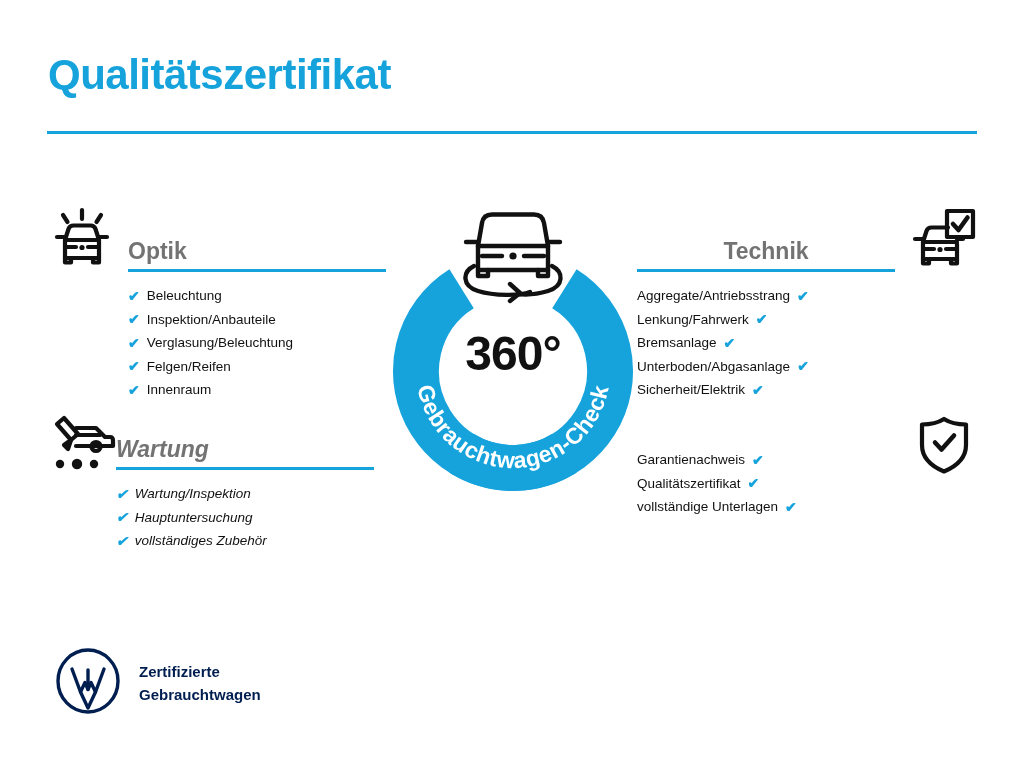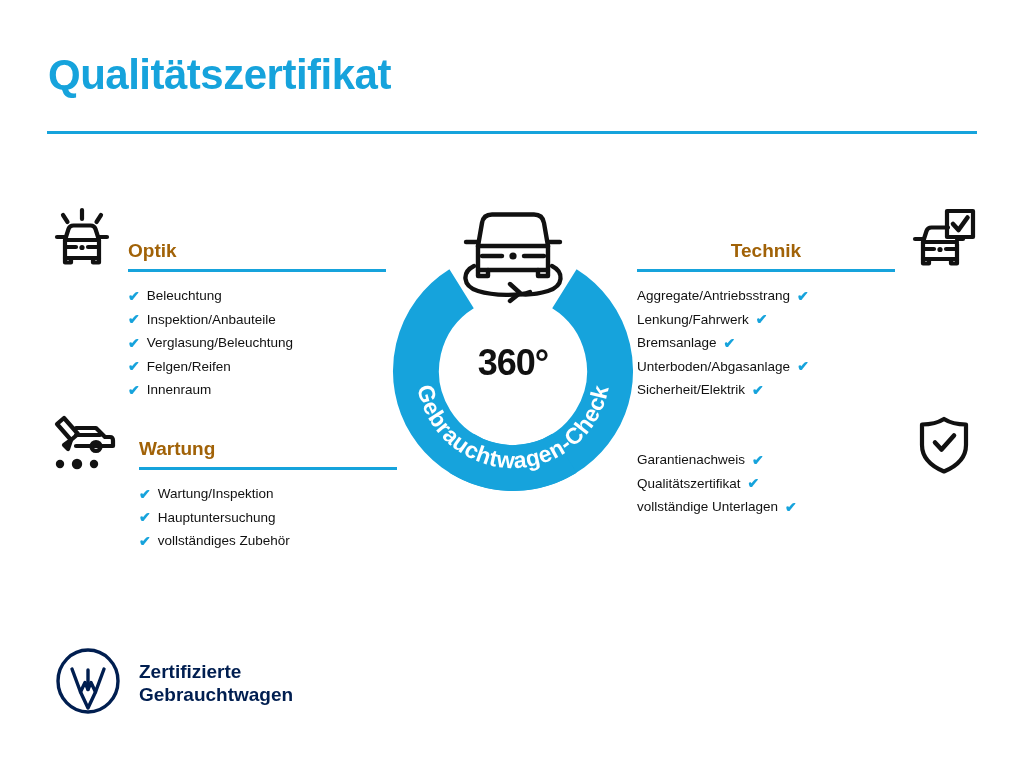--- a/index.html
+++ b/index.html
@@ -45,23 +45,23 @@
   }
 
   
   .block { position: absolute; }
 
   .block-head {
     position: relative;
     height: 34px;
   }
   .block-title {
-    font-size: 19px;
-    font-weight: bold;
-    color: #a16207;
+    font-size: 23px;
+    font-weight: bold;
+    color: #737373;
     line-height: 26px;
     white-space: nowrap;
   }
   .block-rule {
     position: absolute;
     left: 0;
     right: 0;
     bottom: 0;
     height: 3px;
     background: #16A3DC;
@@ -93,21 +93,21 @@
   .col-left .block-head { text-align: left; }
   .col-left .check { margin-right: 7px; }
 
   
   .col-right .item { }
   .col-right .block-head { text-align: center; }
   .col-right .check { margin-left: 7px; }
 
   
   #block-optik   { left: 128px; top: 238px; width: 258px; }
-  #block-wartung { left: 139px; top: 436px; width: 258px; }
+  #block-wartung { left: 116px; top: 436px; width: 258px; font-style: italic; }
   #block-technik { left: 637px; top: 238px; width: 258px; }
   #block-garantie{ left: 637px; top: 436px; width: 258px; }
 
   
   .sec-icon { position: absolute; }
   #icon-optik    { left: 46px;  top: 204px; }
   #icon-wartung  { left: 46px;  top: 414px; }
   #icon-technik  { left: 906px; top: 204px; }
   #icon-garantie { left: 913px; top: 414px; }
 
@@ -117,39 +117,39 @@
     left: 378px;
     top: 196px;
     width: 270px;
     height: 310px;
   }
   #badge svg { display: block; }
   .badge-center {
     position: absolute;
     left: 0;
     right: 0;
-    top: 146px;
+    top: 130px;
     text-align: center;
-    font-size: 36px;
+    font-size: 48px;
     font-weight: bold;
     color: #111111;
     letter-spacing: -1px;
   }
 
   
   #vw-lockup {
     position: absolute;
     left: 55px;
     top: 648px;
     display: flex;
     align-items: center;
   }
   #vw-lockup .vw-text {
     margin-left: 18px;
-    font-size: 19px;
+    font-size: 15px;
     font-weight: bold;
     color: #001E50;
     line-height: 23px;
     white-space: nowrap;
   }
 </style>
 </head>
 <body>
 
 <div id="page">

